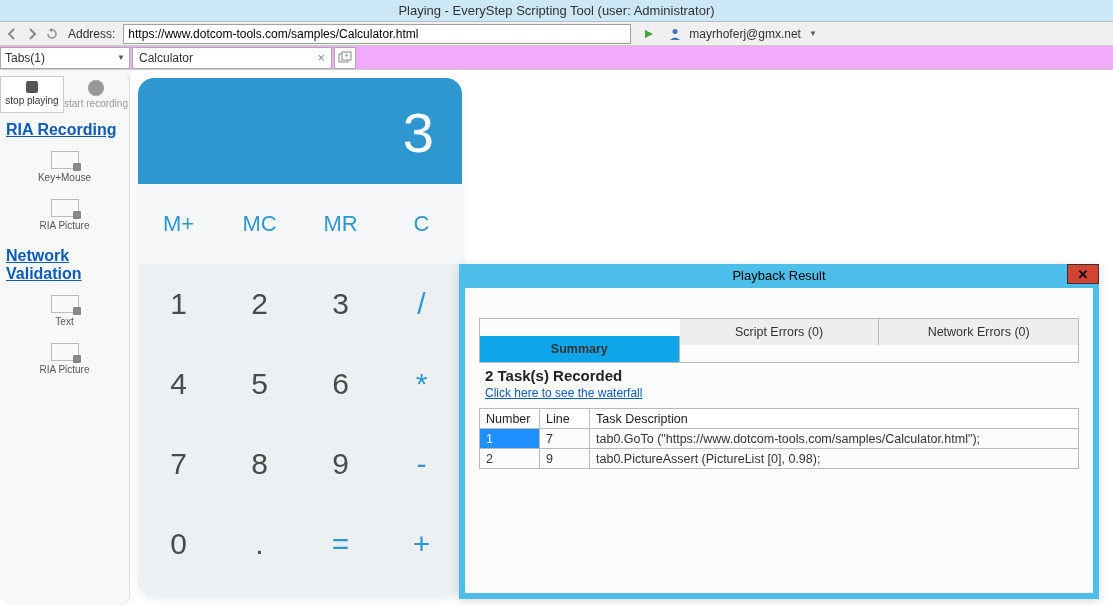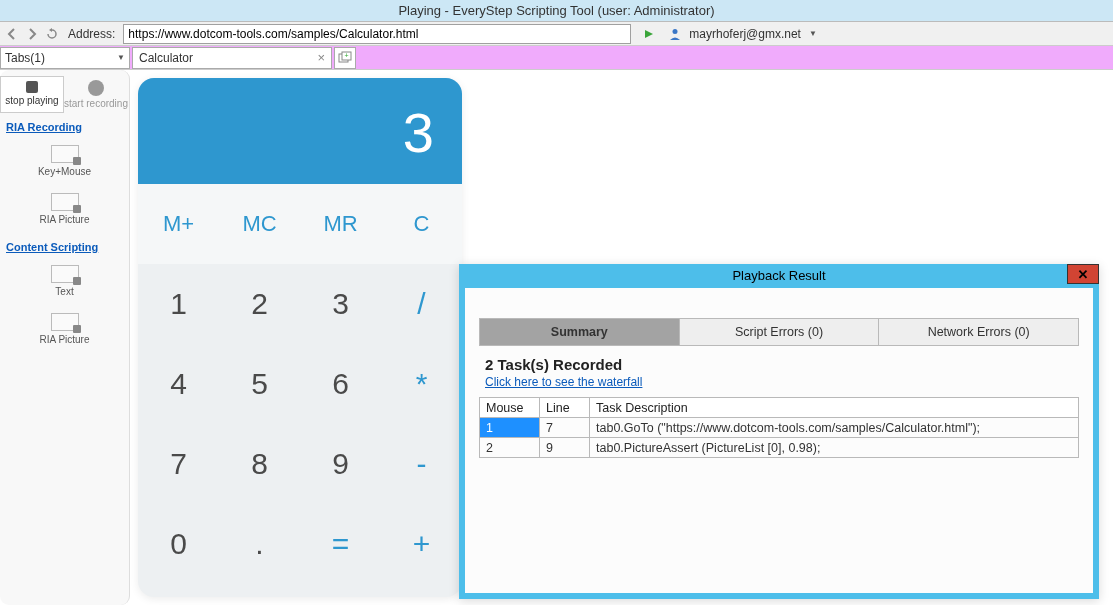--- a/index.html
+++ b/index.html
@@ -115,21 +115,21 @@
     margin: 0 auto 2px;
   }
   .stop-icon { background: #555; border-radius: 2px; width:12px; height:12px; }
   .rec-icon { background: #999; }
   .section-link {
     display: block;
     color: #0b5bbb;
     font-weight: bold;
     text-decoration: underline;
     padding: 8px 6px 4px;
-    font-size: 11px;
+    font-size: 16px;
   }
   .tool-item {
     text-align: center;
     padding: 8px 4px;
     font-size: 10px;
     color: #555;
   }
   .tool-item-icon {
     width: 28px; height: 18px;
     border: 1px solid #bbb;
@@ -218,22 +218,22 @@
   .pb-tab {
     flex: 1;
     text-align: center;
     height: 26px;
     line-height: 26px;
     font-size: 12.5px;
     background: #eee;
     border-right: 1px solid #b9b9b9;
   }
   .pb-tab:last-child { border-right: none; }
-  .pb-tab.active { background: #a3a3a3; font-weight: bold; }
-  .pb-header { font-size: 15px; font-weight: bold; margin: 10px 0 2px 6px; color: #222; }
+  .pb-tab.active { background: #0ea5e9; font-weight: bold; margin-top: 17px; }
+  .pb-header { font-size: 15px; font-weight: bold; margin: 4px 0 2px 6px; color: #222; }
   .pb-link { color: #0b5bbb; text-decoration: underline; margin: 0 0 8px 6px; display: inline-block; font-size: 12px; }
   .pb-table { width: 100%; border-collapse: collapse; font-size: 12.5px; }
   .pb-table th, .pb-table td {
     border: 1px solid #b9b9b9;
     padding: 2px 6px;
     text-align: left;
     height: 20px;
   }
   .pb-table th { font-weight: normal; color: #222; background: #fff; }
   .row-sel td:first-child { background: #1e90ff; color: #fff; }
@@ -314,21 +314,21 @@
       </div>
       <a class="section-link">RIA Recording</a>
       <div class="tool-item">
         <div class="tool-item-icon"></div>
         <span>Key+Mouse</span>
       </div>
       <div class="tool-item">
         <div class="tool-item-icon"></div>
         <span>RIA Picture</span>
       </div>
-      <a class="section-link">Content Scripting</a>
+      <a class="section-link">Network Validation</a>
       <div class="tool-item">
         <div class="tool-item-icon"></div>
         <span>Text</span>
       </div>
       <div class="tool-item">
         <div class="tool-item-icon"></div>
         <span>RIA Picture</span>
       </div>
     </div>
 
@@ -372,21 +372,21 @@
       <div class="pb-tabs">
         <div class="pb-tab active">Summary</div>
         <div class="pb-tab">Script Errors (0)</div>
         <div class="pb-tab">Network Errors (0)</div>
       </div>
       <div class="pb-header">2 Task(s) Recorded</div>
       <a class="pb-link">Click here to see the waterfall</a>
       <table class="pb-table">
         <thead>
           <tr>
-            <th style="width:60px">Mouse</th>
+            <th style="width:60px">Number</th>
             <th style="width:50px">Line</th>
             <th>Task Description</th>
           </tr>
         </thead>
         <tbody>
           <tr class="row-sel">
             <td>1</td>
             <td>7</td>
             <td>tab0.GoTo ("https://www.dotcom-tools.com/samples/Calculator.html");</td>
           </tr>

